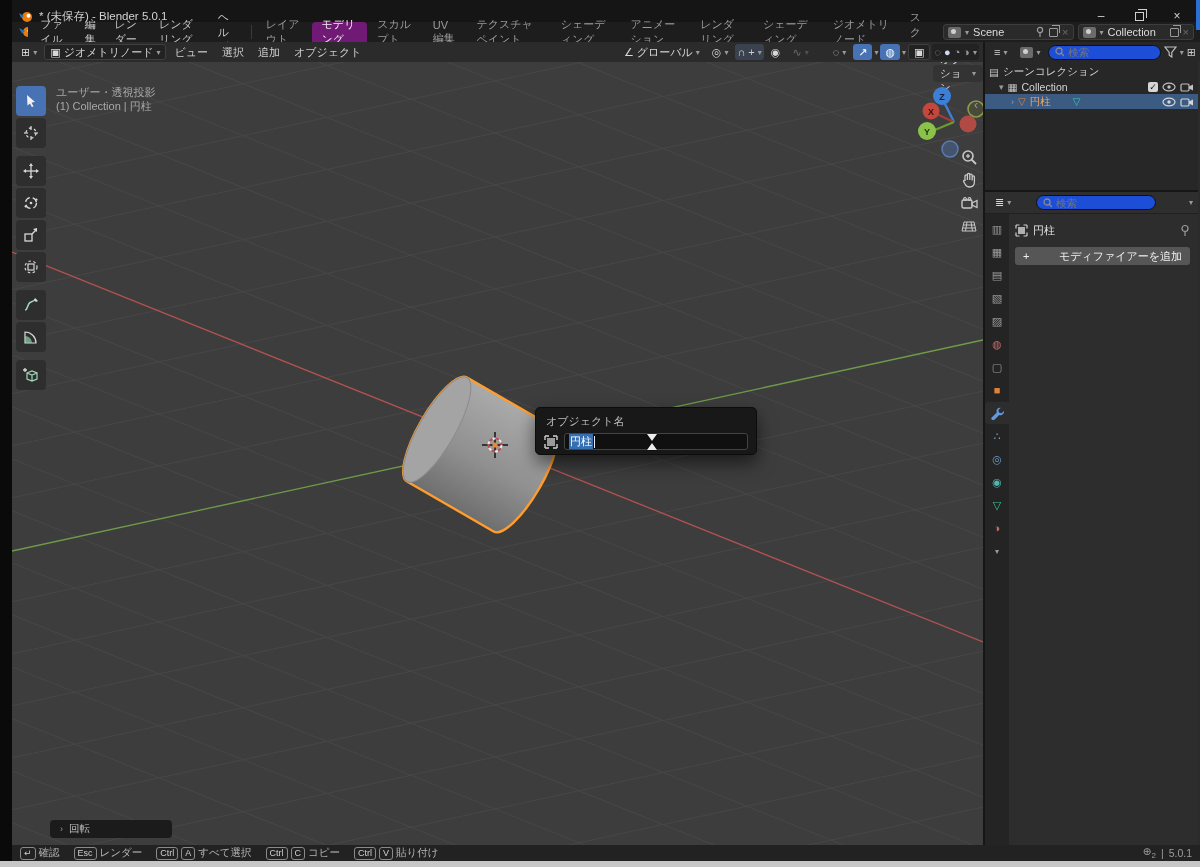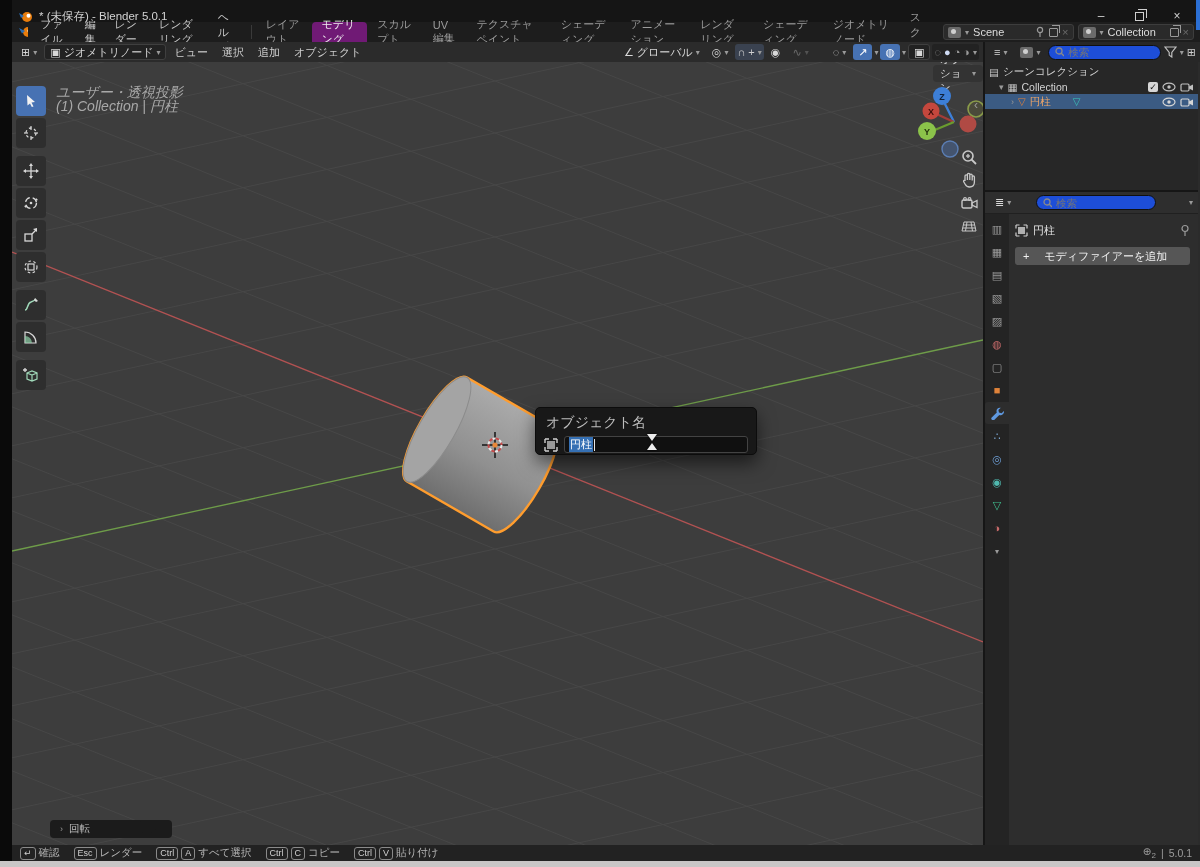--- a/index.html
+++ b/index.html
@@ -38,31 +38,31 @@
   .menu-txt{padding:0 6px;}
   .tglgrp{display:flex;align-items:center;background:#222;border-radius:3px;height:16px;padding:0 2px;gap:3px;}
   .search-box{display:flex;align-items:center;gap:4px;background:#1d4ed8;border:1px solid #101010;border-radius:8px;height:15px;padding:0 6px;flex:1;}
   .search-box input{background:transparent;border:none;outline:none;color:#cfcfcf;font-size:10.5px;width:100%;padding:0;}
   .search-box input::placeholder{color:#757575;}
   
   .main{left:0;top:62px;width:100%;height:783px;display:flex;}
   .viewport{position:relative;width:971px;height:783px;background:#3d3d3d;overflow:hidden;}
   .rightcol{position:relative;width:215px;height:783px;border-left:2px solid #161616;background:#272727;display:flex;flex-direction:column;}
   
-  .vp-label{color:#a8a8a8;font-size:14px;line-height:14px;font-style:italic;}
+  .vp-label{color:#a8a8a8;font-size:11px;line-height:14px;}
   .tool-col{left:4px;top:24px;display:flex;flex-direction:column;gap:2px;}
   .tool-btn{width:30px;height:30px;border-radius:4px;background:#2e2e2e;display:flex;align-items:center;justify-content:center;}
   .tool-btn.active{background:#4772b3;}
   .tool-gap{height:4px;}
   .opt-btn{display:flex;align-items:center;gap:4px;background:#333;border-radius:4px;height:17px;padding:0 7px;color:#d8d8d8;font-size:10.5px;}
   .side-ico{width:24px;height:22px;display:flex;align-items:center;justify-content:center;color:#c4c4c4;}
   .op-panel{display:flex;align-items:center;gap:6px;background:rgba(24,24,24,.92);border-radius:4px;height:18px;padding:0 10px;color:#bdbdbd;font-size:10.5px;width:122px;}
   
   .popup{left:523px;top:345px;width:222px;height:48px;background:#181818;border:1px solid #0c0c0c;border-radius:5px;box-shadow:0 8px 18px rgba(0,0,0,.55);padding:5px 8px;}
-  .popup-title{color:#bdbdbd;font-size:14px;margin:1px 0 4px 2px;}
+  .popup-title{color:#bdbdbd;font-size:11px;margin:1px 0 4px 2px;}
   .popup-row{display:flex;align-items:center;gap:6px;}
   .name-input{flex:1;height:17px;background:#101010;border:1px solid #434343;border-radius:3px;display:flex;align-items:center;padding:0 4px;font-size:11px;color:#fff;}
   .sel-text{background:#3570b4;padding:0 1px;}
   .caret-bar{display:inline-block;width:1px;height:12px;background:#e8e8e8;margin-left:1px;}
   .hg{width:12px;height:18px;display:flex;flex-direction:column;align-items:center;filter:drop-shadow(0 0 1px #000);}
   .hg .t{width:0;height:0;border-left:5px solid transparent;border-right:5px solid transparent;border-top:7px solid #ececec;}
   .hg .b{width:0;height:0;border-left:5px solid transparent;border-right:5px solid transparent;border-bottom:7px solid #ececec;margin-top:2px;}
   
   .outliner{height:128px;background:#272727;padding-top:2px;font-size:10.5px;color:#d3d3d3;}
   .o-row{display:flex;align-items:center;height:15px;padding:0 4px;gap:4px;}
@@ -75,21 +75,21 @@
   
   .props{flex:1;display:flex;flex-direction:column;border-top:2px solid #161616;background:#2d2d2d;}
   .props-header{height:22px;background:#2e2e2e;border-bottom:1px solid #202020;display:flex;align-items:center;gap:4px;padding:0 5px;color:#cfcfcf;font-size:11px;}
   .props-body{flex:1;display:flex;}
   .ptabs{width:24px;background:#242424;display:flex;flex-direction:column;align-items:center;padding-top:4px;gap:1px;}
   .ptab{width:24px;height:22px;display:flex;align-items:center;justify-content:center;font-size:11px;color:#9a9a9a;}
   .ptab.active{background:#2d2d2d;border-radius:3px 0 0 3px;}
   .pcontent{flex:1;padding:7px 8px 0 6px;color:#e3e3e3;font-size:11px;}
   .bc-row{display:flex;align-items:center;gap:5px;height:18px;}
   .addmod{margin-top:8px;height:18px;background:#565656;border-radius:3px;display:flex;align-items:center;padding:0 8px;color:#f1f1f1;}
-  .addmod .lbl{flex:1;text-align:center;}
+  .addmod .lbl{flex:1;text-align:right;}
   
   .statusbar{left:0;top:845px;width:100%;height:16px;background:#222;display:flex;align-items:center;padding:0 8px;color:#b5b5b5;font-size:10.5px;gap:14px;}
   .hint{display:flex;align-items:center;gap:3px;}
   .kbd{display:inline-block;min-width:12px;padding:0 3px;border:1px solid #8a8a8a;border-radius:3px;font-size:9px;line-height:11px;color:#cfcfcf;text-align:center;}
   .sb-right{margin-left:auto;display:flex;align-items:center;gap:5px;color:#9c9c9c;}
   svg{display:block;}
 </style>
 </head>
 <body>
 

